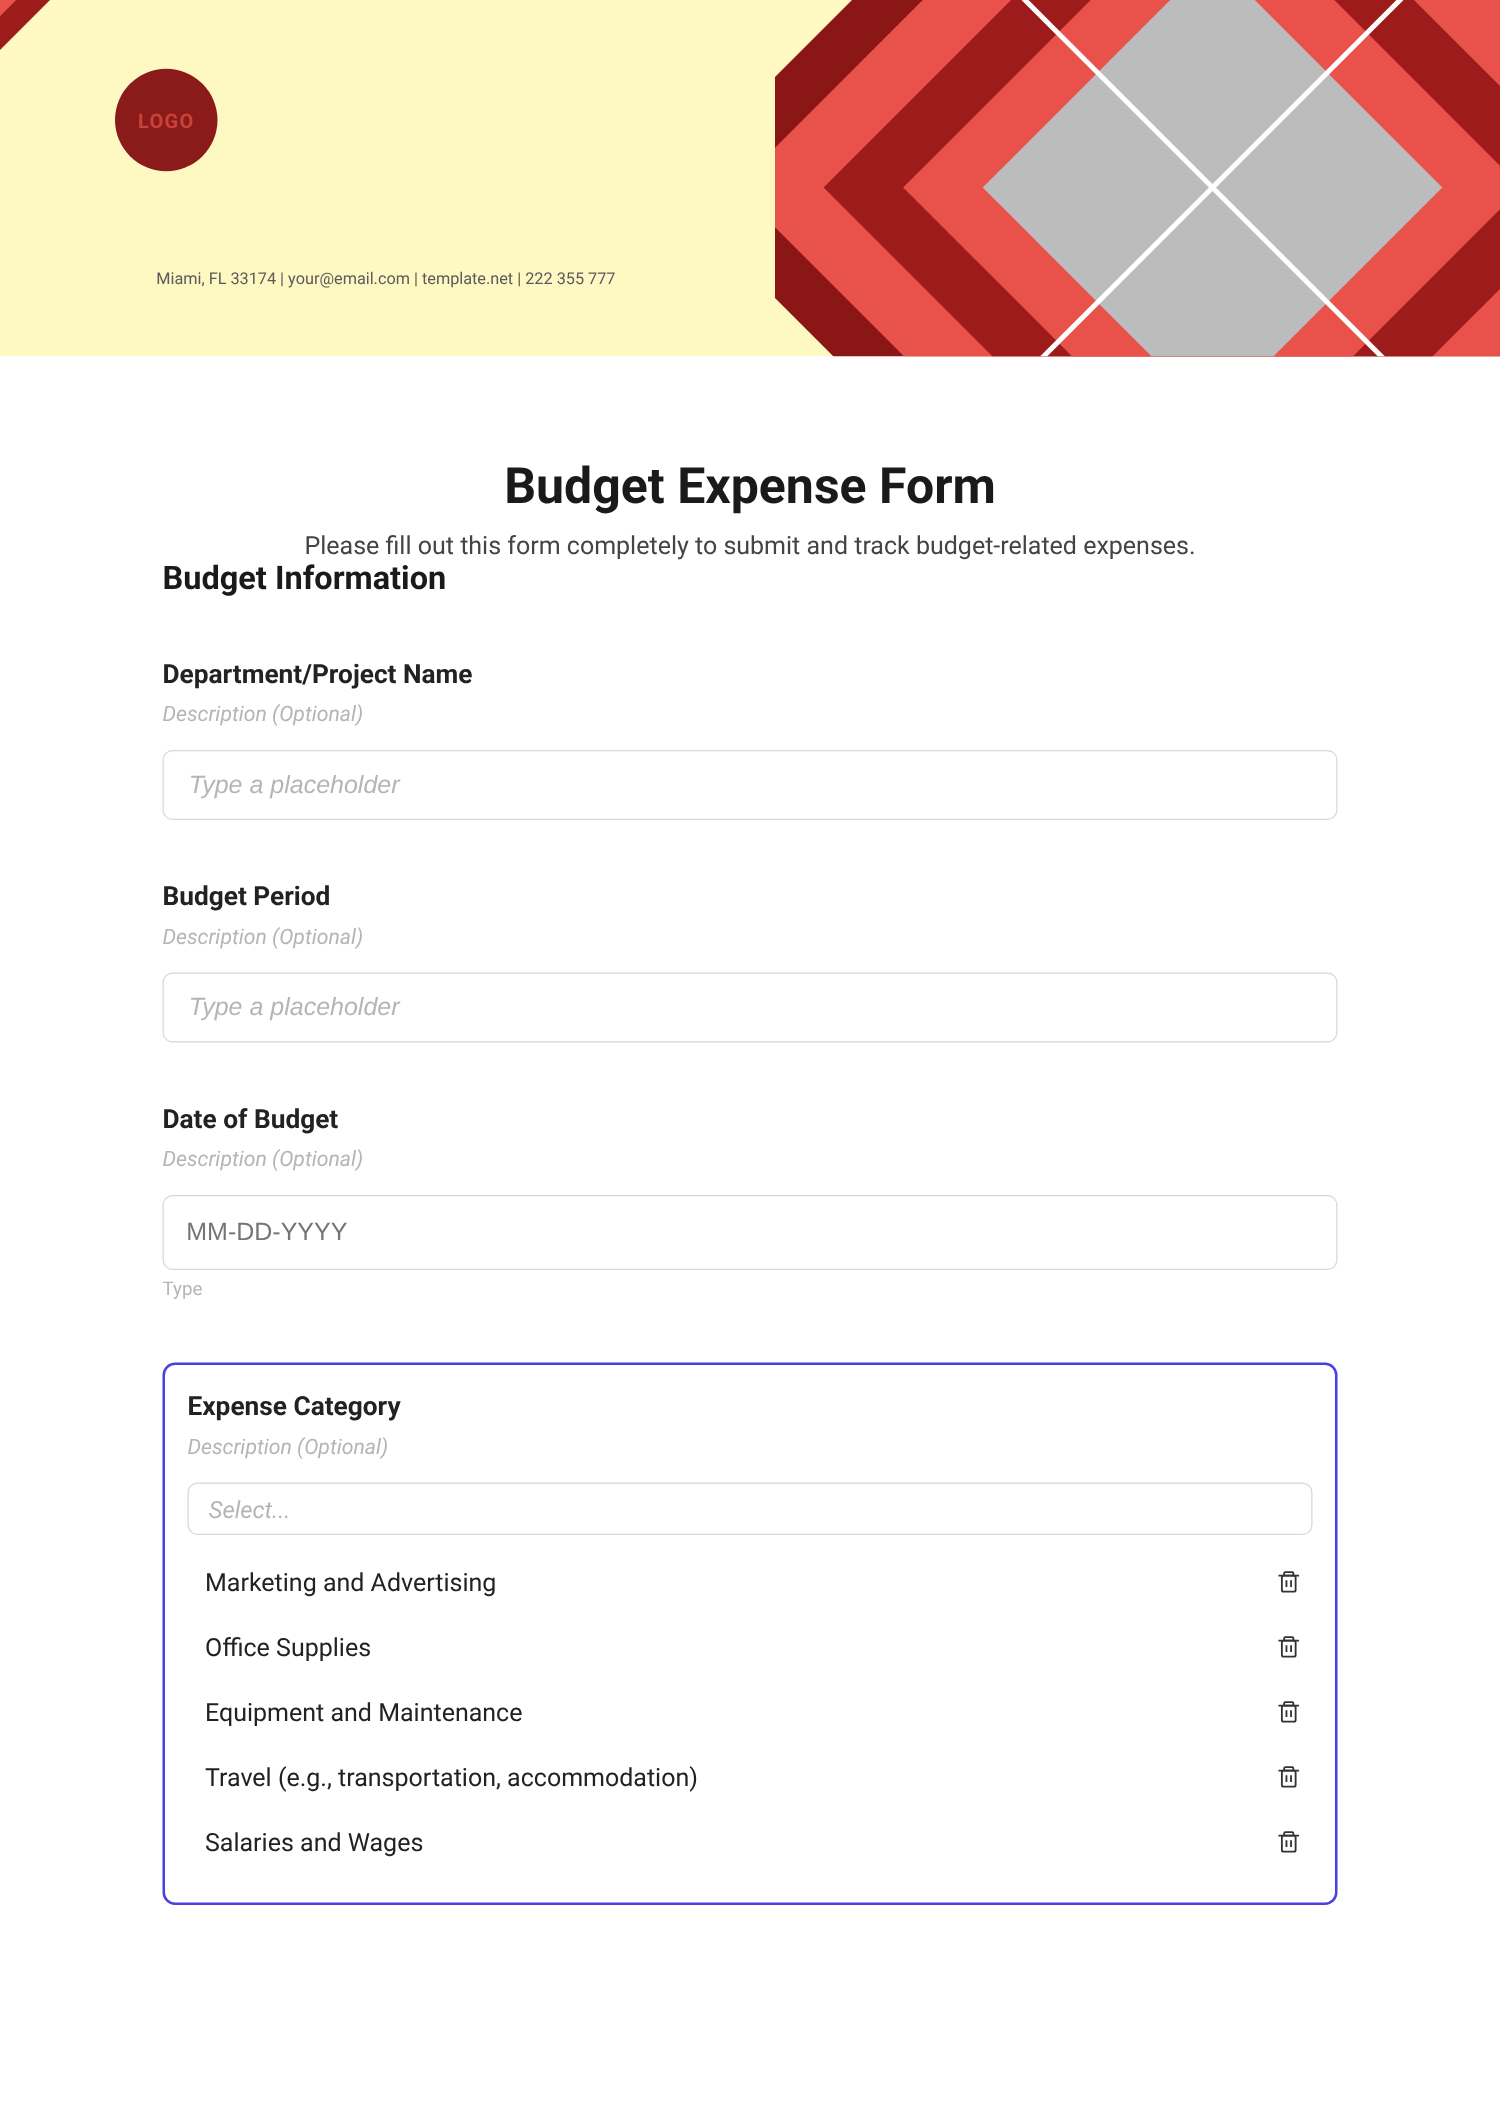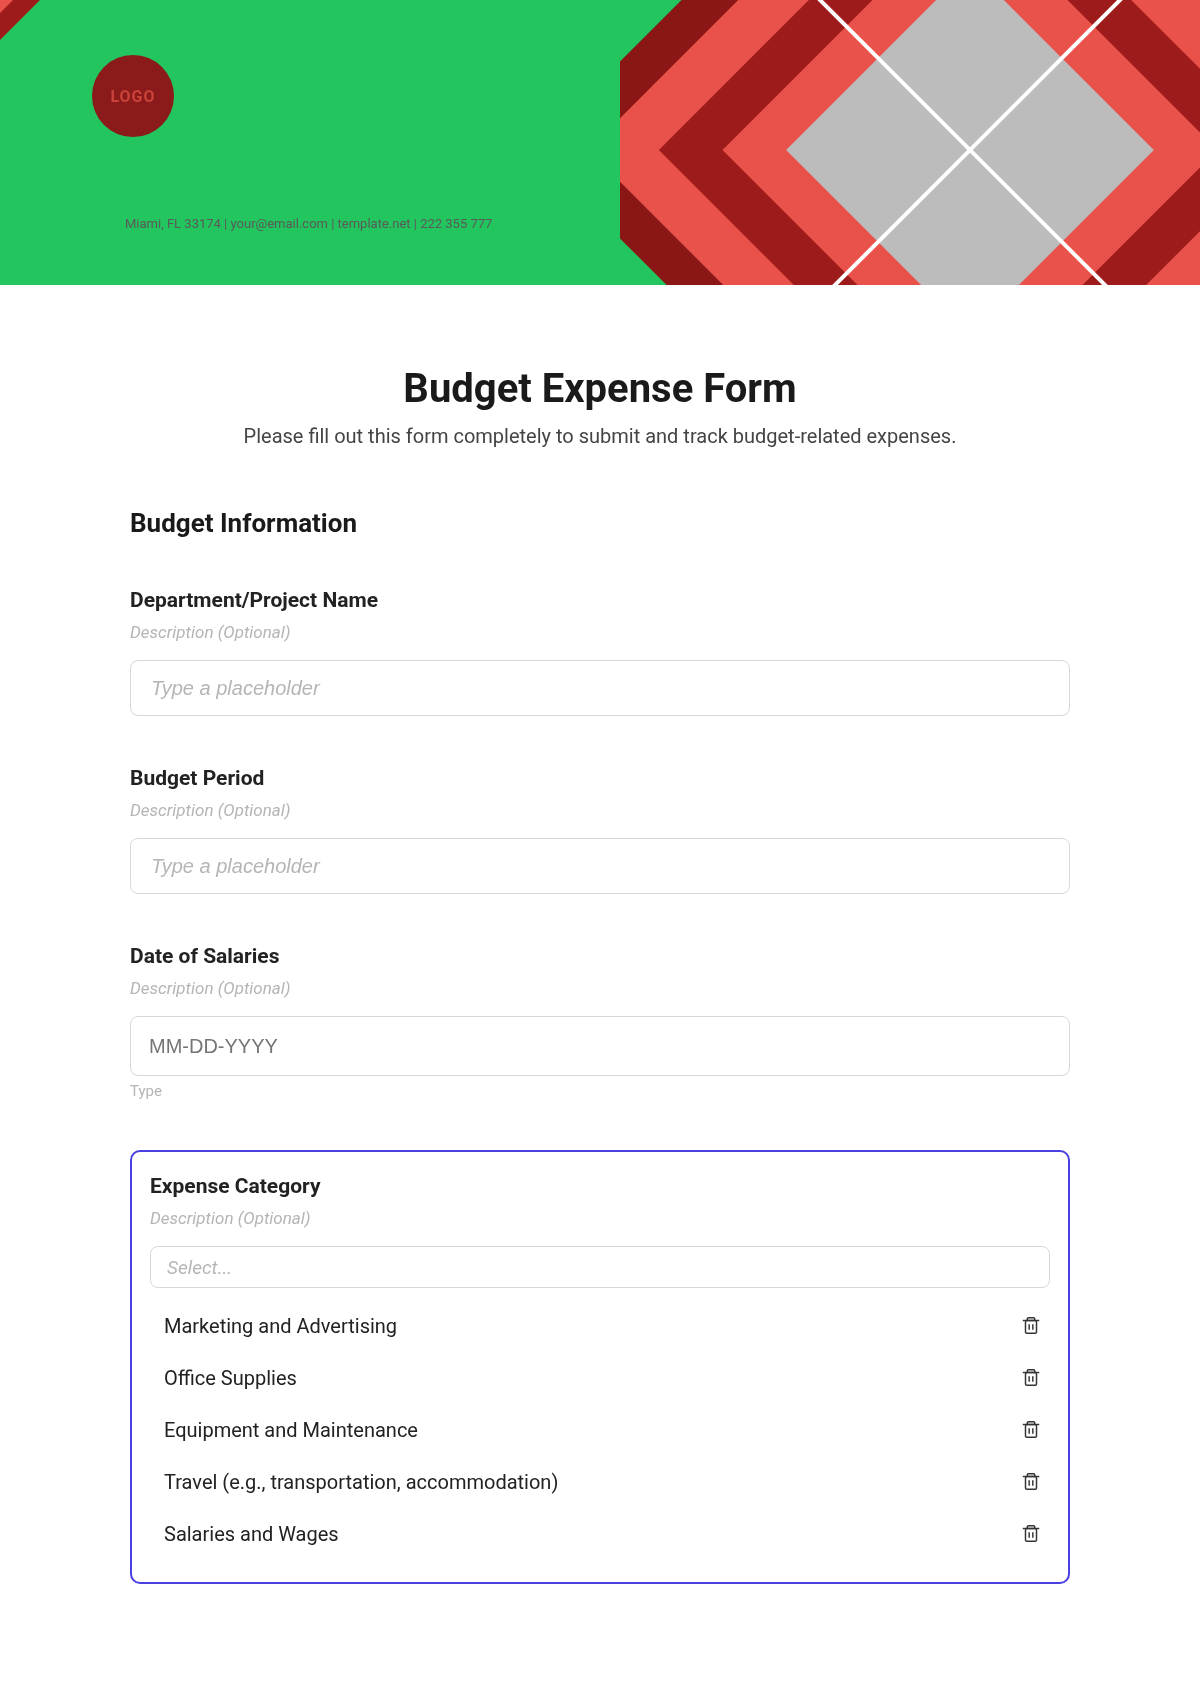--- a/index.html
+++ b/index.html
@@ -1,25 +1,25 @@
 <!DOCTYPE html>
 <html><head>
 <meta charset="utf-8">
 <style>
 * { box-sizing: border-box; margin: 0; padding: 0; }
 body { font-family: -apple-system, BlinkMacSystemFont, 'Segoe UI', Roboto, Helvetica, Arial, sans-serif; background: #fff; width: 1200px; }
-.header-banner { height: 285px; background: #22c55e; position: relative; overflow: hidden; text-decoration: underline; }
+.header-banner { height: 285px; background: #fef9c3; position: relative; overflow: hidden; text-decoration: underline; }
 .logo-circle { position: absolute; left: 92px; top: 55px; width: 82px; height: 82px; background: #8b1a1a; border-radius: 50%; display: flex; align-items: center; justify-content: center; color: #c9433b; font-size: 16px; font-weight: 700; letter-spacing: 1px; }
 .contact-line { position: absolute; left: 92px; top: 216px; font-size: 13px; color: #5a5a5a; margin-left: 33px; }
 .deco-topleft { position: absolute; left: -60px; top: -80px; width: 180px; height: 180px; }
 .deco-right { position: absolute; right: -120px; top: -200px; width: 700px; height: 700px; }
 .content { padding: 80px 130px 40px 130px; }
 .form-title { text-align: center; font-size: 40px; font-weight: 700; color: #1a1a1a; }
 .form-subtitle { text-align: center; font-size: 20px; color: #444; margin-top: 12px; }
-.section-title { font-size: 26px; font-weight: 700; color: #1a1a1a; margin-top: 60px; }
+.section-title { font-size: 26px; font-weight: 700; color: #1a1a1a; }
 .field { margin-top: 50px; }
 .field-label { font-size: 21px; font-weight: 700; color: #222; }
 .field-desc { font-size: 17px; font-style: italic; color: #b5b5b5; margin-top: 10px; }
 .text-input { width: 100%; margin-top: 18px; height: 56px; border: 1px solid #d8d8d8; border-radius: 8px; padding: 0 20px; font-size: 20px; font-style: italic; color: #222; background: #fff; }
 .text-input::placeholder { color: #b5b5b5; }
 .date-input { width: 100%; margin-top: 18px; height: 60px; border: 1px solid #d8d8d8; border-radius: 8px; padding: 0 18px; font-size: 20px; color: #333; background: #fff; }
 .field-sublabel { font-size: 15px; color: #b5b5b5; margin-top: 6px; }
 .category-block { margin-top: 50px; border: 2px solid #4a3fe0; border-radius: 10px; padding: 22px 18px; }
 .select-input { width: 100%; margin-top: 18px; height: 42px; border: 1px solid #d8d8d8; border-radius: 8px; padding: 0 16px; font-size: 19px; font-style: italic; color: #b5b5b5; background: #fff; display:flex; align-items:center; }
 .option-row { display: flex; align-items: center; justify-content: space-between; padding: 14px 8px 14px 14px; font-size: 20px; color: #222; }
@@ -63,21 +63,21 @@
     <input class="text-input" type="text" placeholder="Type a placeholder" style="">
   </div>
 
   <div class="field">
     <div class="field-label">Budget Period</div>
     <div class="field-desc">Description (Optional)</div>
     <input class="text-input" type="text" placeholder="Type a placeholder" style="">
   </div>
 
   <div class="field">
-    <div class="field-label">Date of Salaries</div>
+    <div class="field-label">Date of Budget</div>
     <div class="field-desc">Description (Optional)</div>
     <input class="date-input" type="text" placeholder="MM-DD-YYYY" style="">
     <div class="field-sublabel">Type</div>
   </div>
 
   <div class="category-block">
     <div class="field-label">Expense Category</div>
     <div class="field-desc">Description (Optional)</div>
     <div class="select-input">
       <span>Select...</span>

